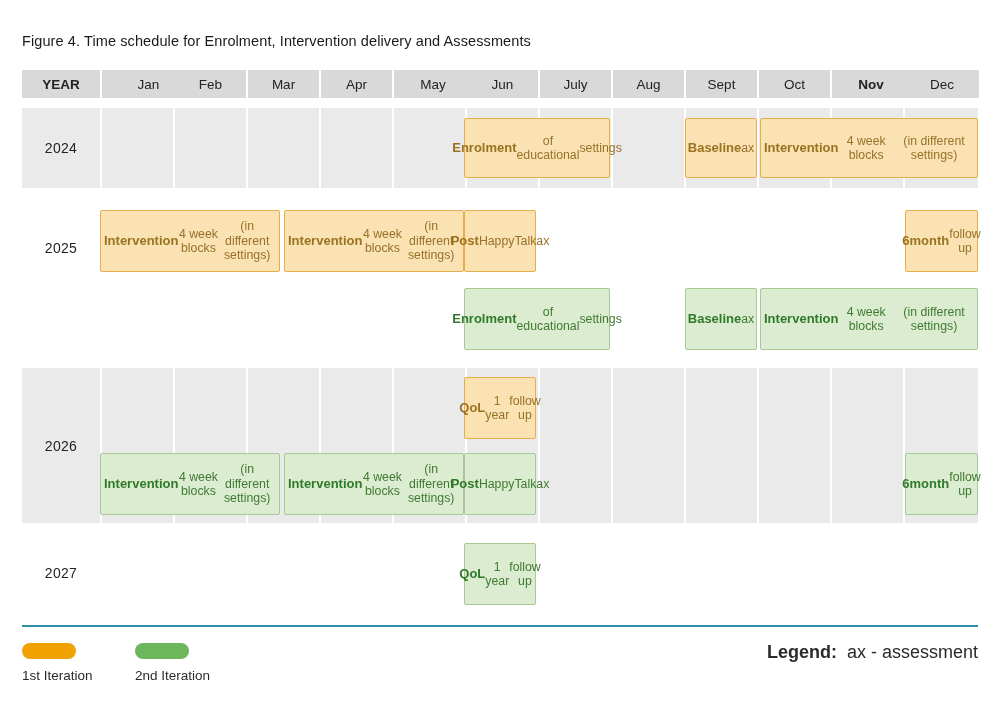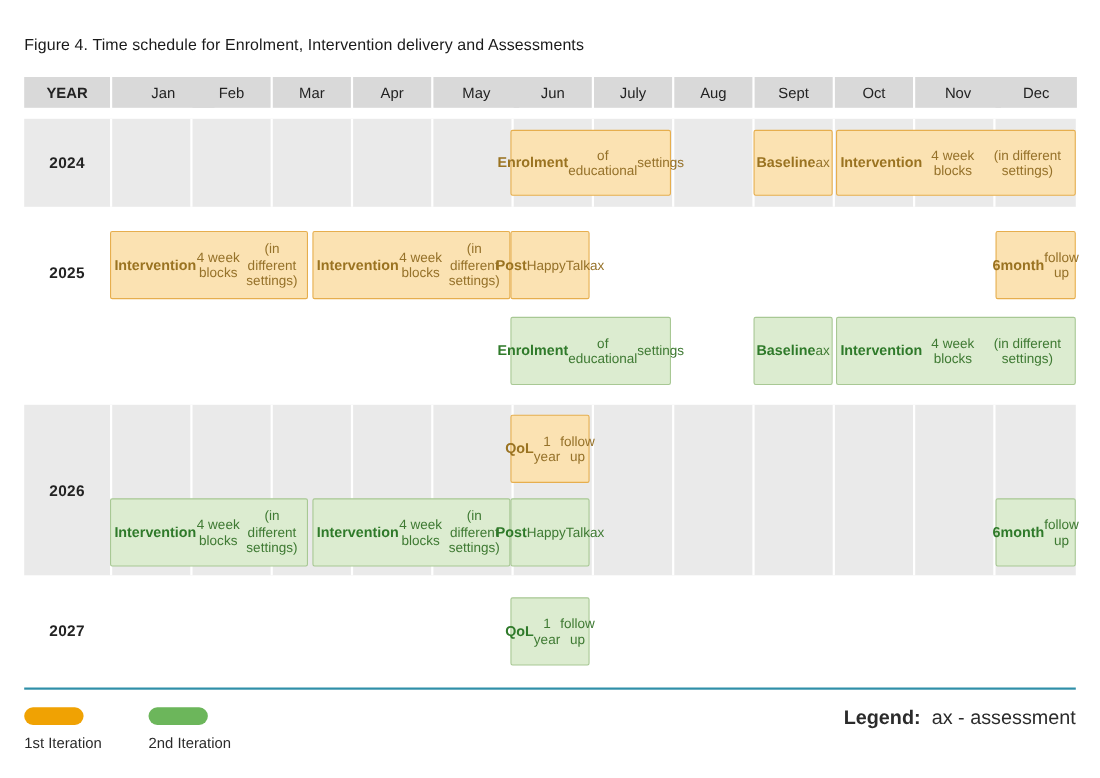--- a/index.html
+++ b/index.html
@@ -75,21 +75,21 @@
 
   
   .year-label {
     position: absolute;
     left: 0;
     width: 78px;
     display: flex;
     align-items: center;
     justify-content: center;
     font-size: 14px;
-    font-weight: bold;
+    font-weight: normal;
     color: #232323;
     letter-spacing: .3px;
     z-index: 4;
   }
 
   
   .box {
     position: absolute;
     border-radius: 2px;
     display: flex;
@@ -168,21 +168,21 @@
       <div class="hcell" style="left:80px;width:93px;">Jan</div>
       <div class="hcell" style="left:153px;width:71px;">Feb</div>
       <div class="hcell" style="left:226px;width:71px;">Mar</div>
       <div class="hcell" style="left:299px;width:71px;">Apr</div>
       <div class="hcell" style="left:372px;width:78px;">May</div>
       <div class="hcell" style="left:445px;width:71px;">Jun</div>
       <div class="hcell" style="left:518px;width:71px;">July</div>
       <div class="hcell" style="left:591px;width:71px;">Aug</div>
       <div class="hcell" style="left:664px;width:71px;">Sept</div>
       <div class="hcell" style="left:737px;width:71px;">Oct</div>
-      <div class="hcell" style="left:810px;width:78px;">Nov</div>
+      <div class="hcell" style="left:810px;width:78px;font-weight:bold;">Nov</div>
       <div class="hcell" style="left:883px;width:74px;">Dec</div>
     </div>
 
     <div class="band" style="top:38px;height:80px;">
       <div class="vsep" style="left:78px;"></div>
       <div class="vsep" style="left:151px;"></div>
       <div class="vsep" style="left:224px;"></div>
       <div class="vsep" style="left:297px;"></div>
       <div class="vsep" style="left:370px;"></div>
       <div class="vsep" style="left:443px;"></div>

